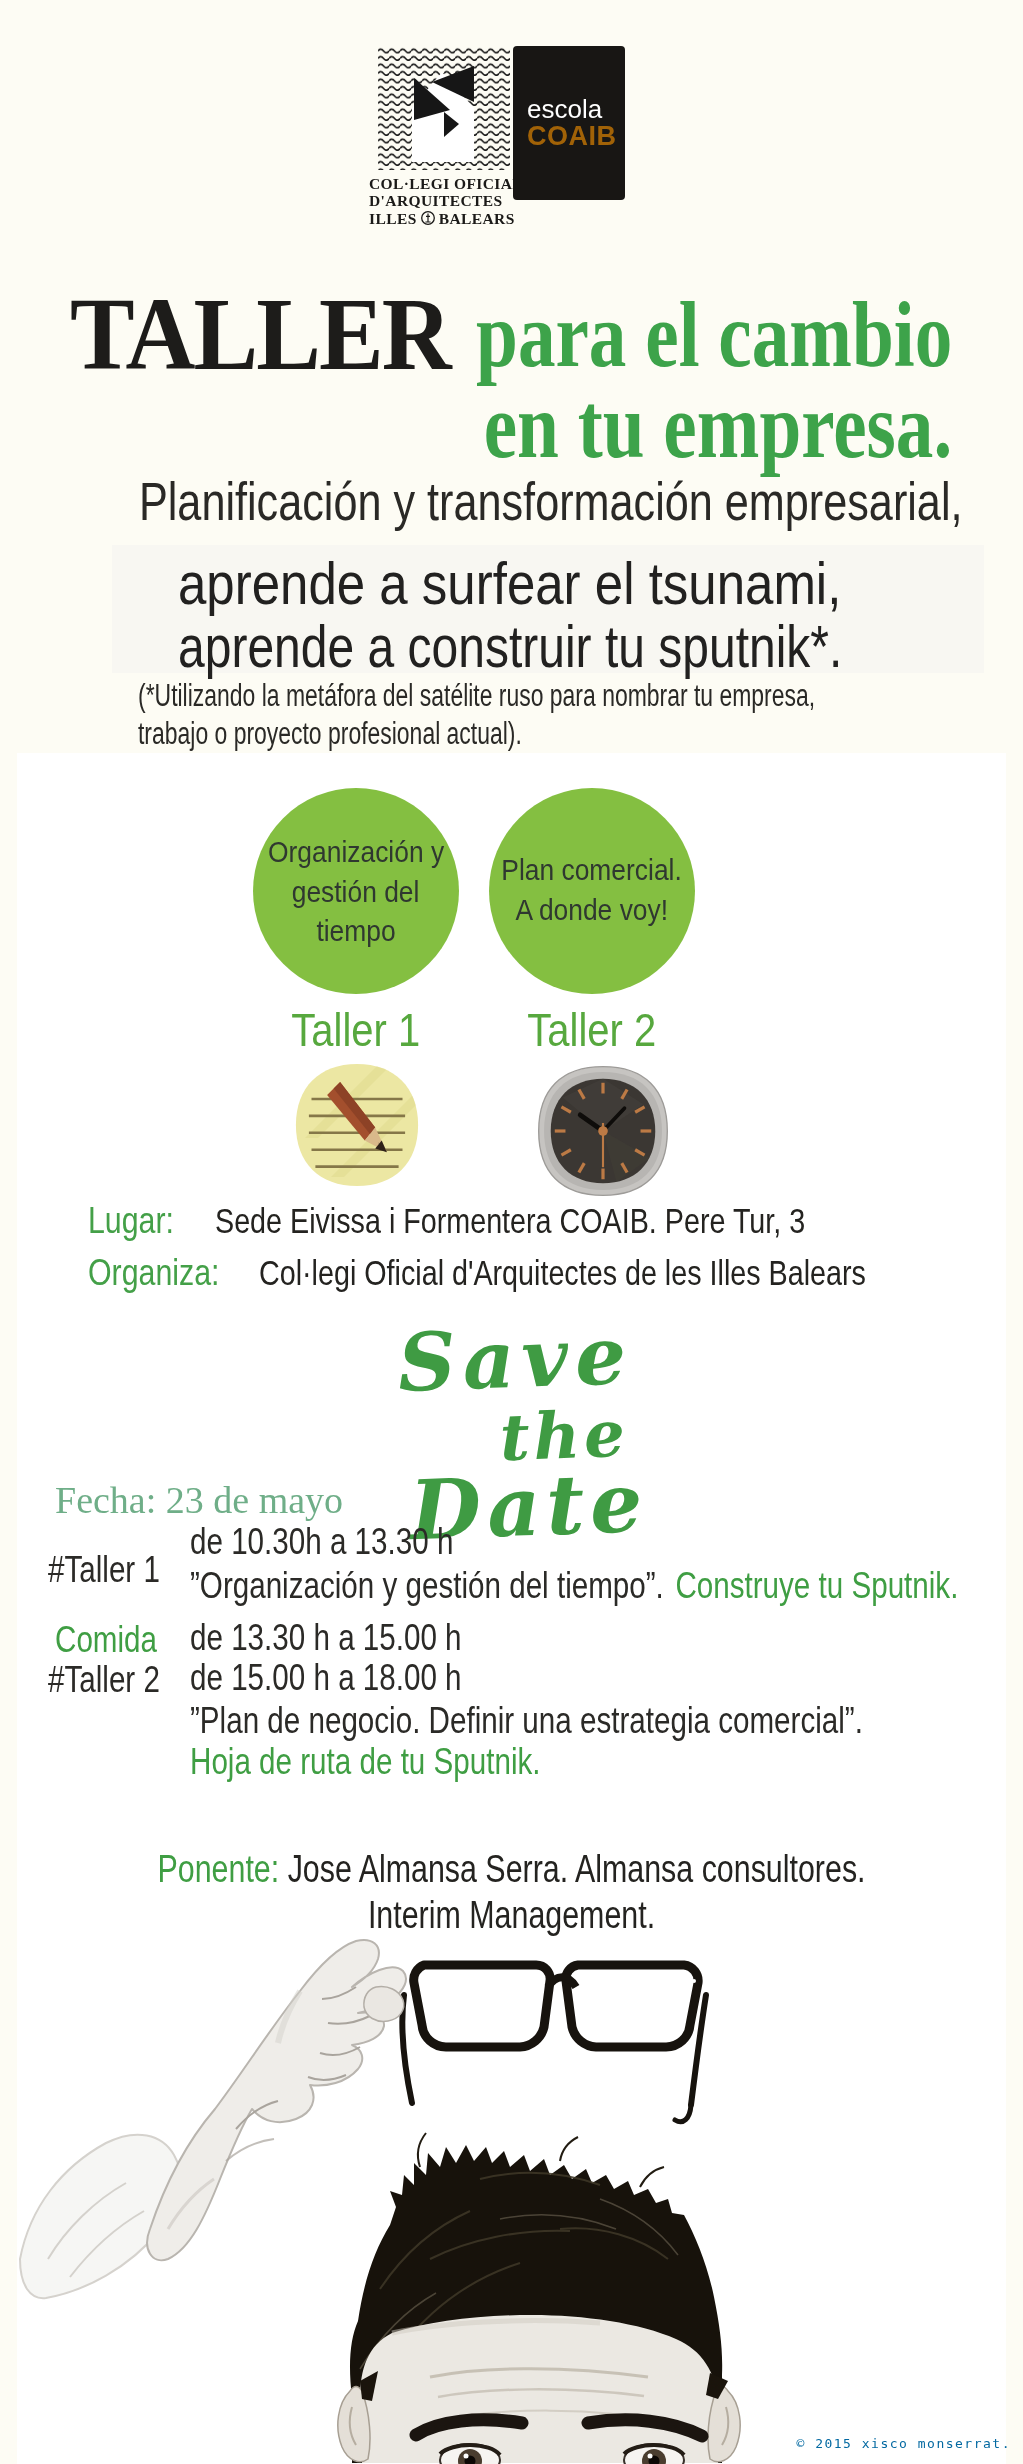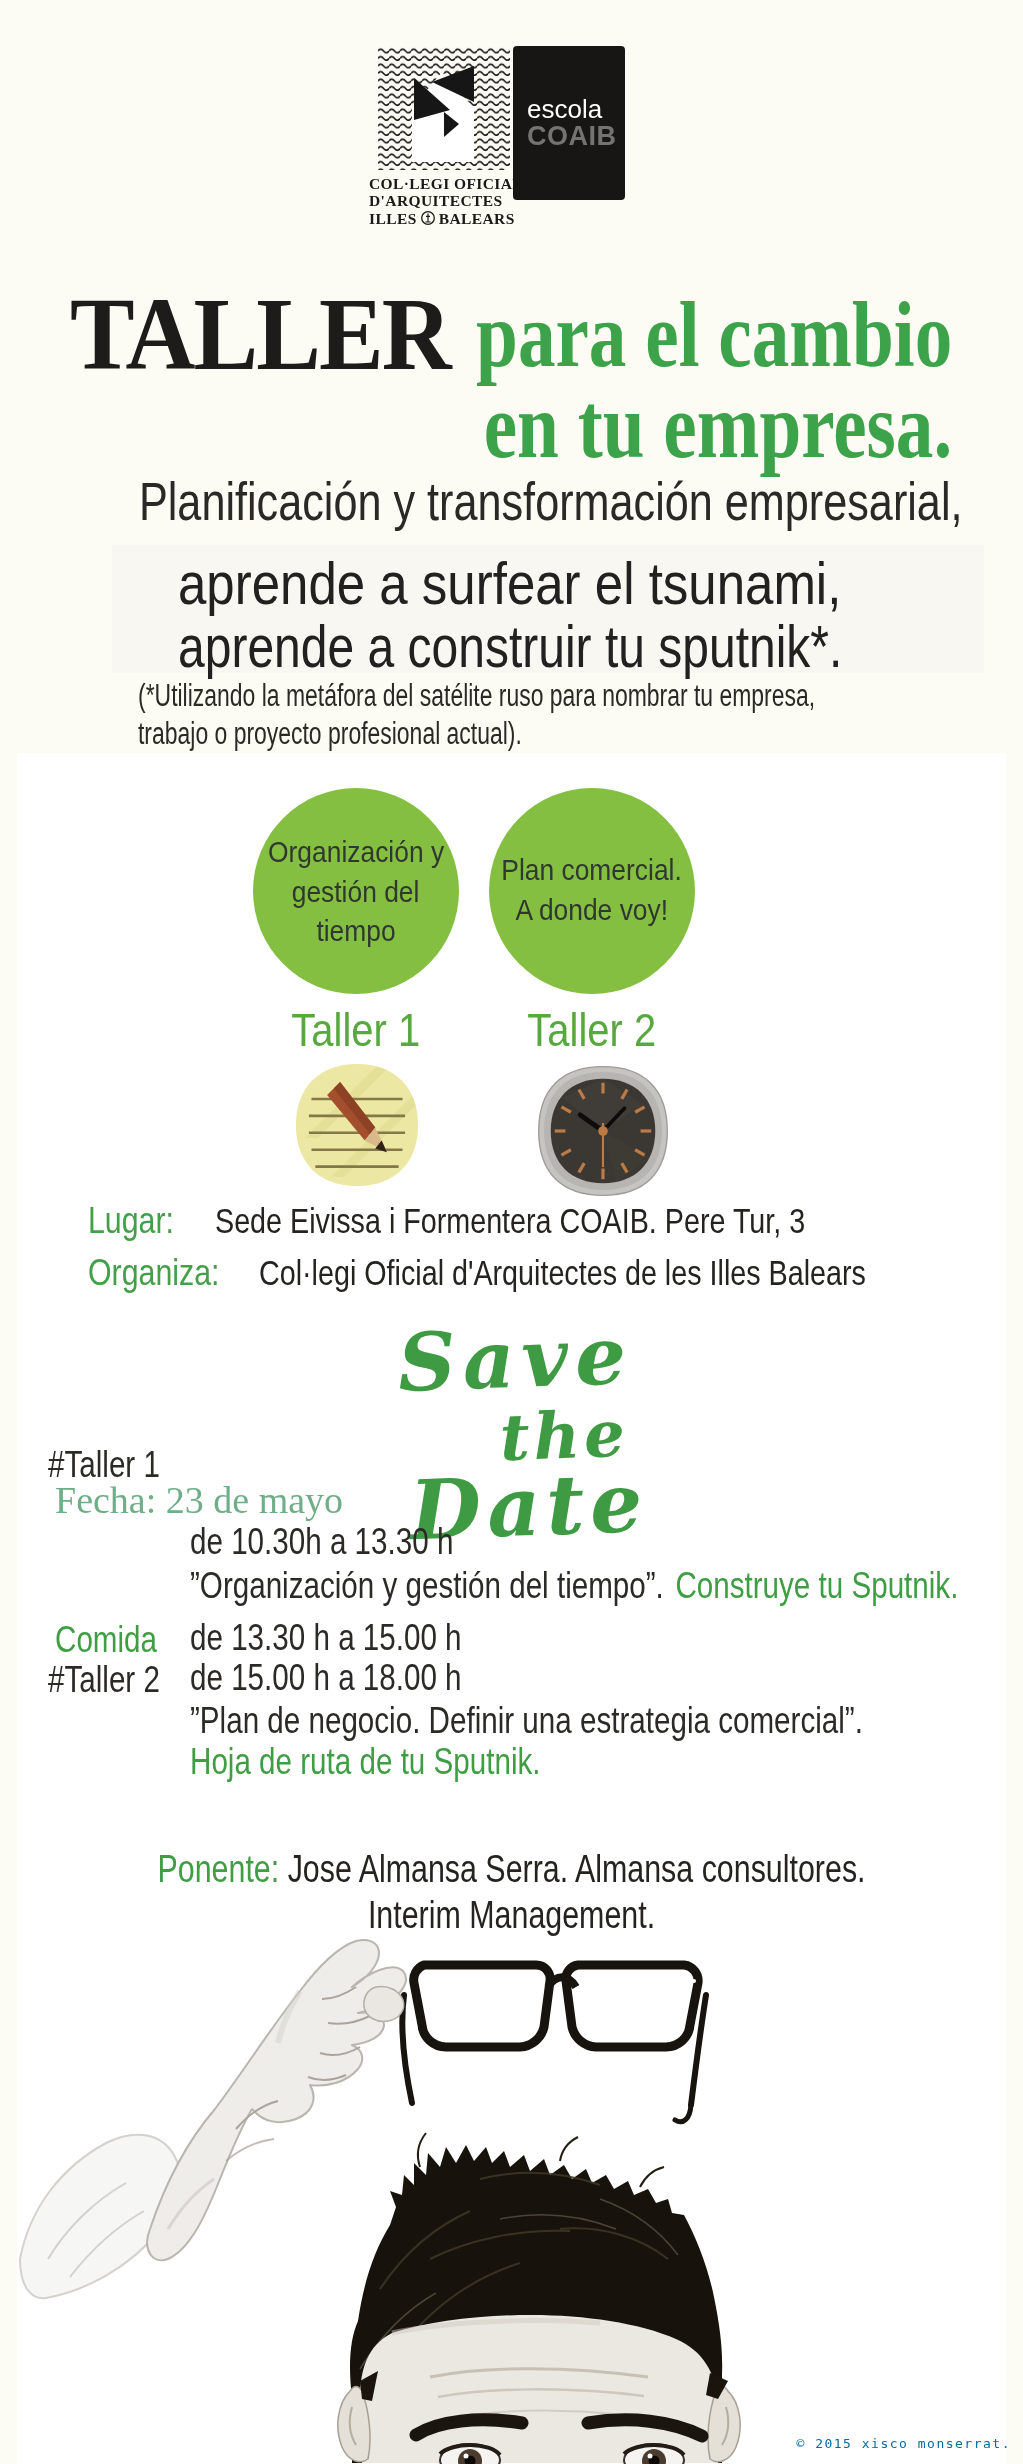--- a/index.html
+++ b/index.html
@@ -15,21 +15,21 @@
   .cx{display:inline-block;white-space:nowrap;}
   .oL{transform-origin:0 0;}
   .oC{transform-origin:50% 0;}
   .oR{transform-origin:100% 0;}
   
   .logo-caption{font-family:"Liberation Serif",serif;font-weight:bold;font-size:15.5px;
     line-height:1.12;letter-spacing:.4px;color:#1b1a18;}
   .escola-box{background:#181614;border-radius:4px;display:flex;flex-direction:column;
     justify-content:center;padding-left:14px;box-sizing:border-box;}
   .escola-top{color:#fff;font-size:26px;font-weight:400;line-height:1.02;}
-  .escola-bottom{color:#737373;font-size:27px;font-weight:700;line-height:1.05;letter-spacing:.5px;}
+  .escola-bottom{color:#a16207;font-size:27px;font-weight:700;line-height:1.05;letter-spacing:.5px;}
   
   .title-black{font-family:"Liberation Serif",serif;font-weight:bold;font-size:103px;
     letter-spacing:-2px;color:#1d1c1a;line-height:1;}
   .title-green{font-family:"Liberation Serif",serif;font-weight:bold;font-size:94px;
     color:#3da34a;line-height:.97;text-align:right;}
   
   .intro1{font-size:54px;color:#2a2926;}
   .intro2{font-size:60px;color:#222120;}
   .note{font-size:31px;color:#2a2926;}
   
@@ -203,21 +203,21 @@
     <span class="cx oL info-label" style="transform:scaleX(.82);">Organiza:</span>
     <span class="cx oL info-value" style="transform:scaleX(.82);margin-left:6px;">Col·legi Oficial d'Arquitectes de les Illes Balears</span>
   </div>
 
   <div class="abs std" style="left:398px;top:1312px;font-size:80px;letter-spacing:7px;transform:rotate(-2deg);">Save</div>
   <div class="abs std" style="left:500px;top:1398px;font-size:64px;letter-spacing:4px;transform:rotate(-2deg);">the</div>
   <div class="abs std" style="left:410px;top:1458px;font-size:82px;letter-spacing:6px;transform:rotate(-2deg);">Date</div>
 
   <div class="abs fecha" style="left:55px;top:1478px;">Fecha: 23 de mayo</div>
 
-  <div class="abs" style="left:48px;top:1444px;text-decoration:underline;">
+  <div class="abs" style="left:48px;top:1549px;text-decoration:underline;">
     <span class="cx oL sched" style="transform:scaleX(.8);">#Taller 1</span>
   </div>
   <div class="abs" style="left:190px;top:1521px;text-decoration:underline;">
     <span class="cx oL sched" style="transform:scaleX(.8);">de 10.30h a 13.30 h</span>
   </div>
   <div class="abs" style="left:190px;top:1565px;">
     <span class="cx oL" style="transform:scaleX(.8);">
       <span class="sched">”Organización y gestión del tiempo”.</span>
       <span class="sched sched-green" style="margin-left:10px;">Construye tu Sputnik.</span>
     </span>

